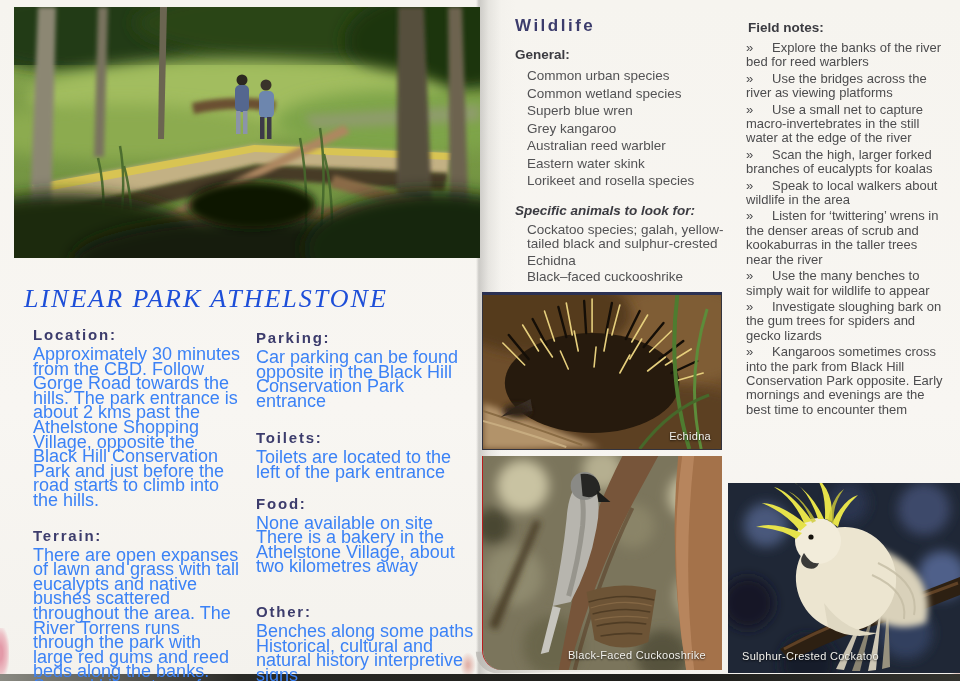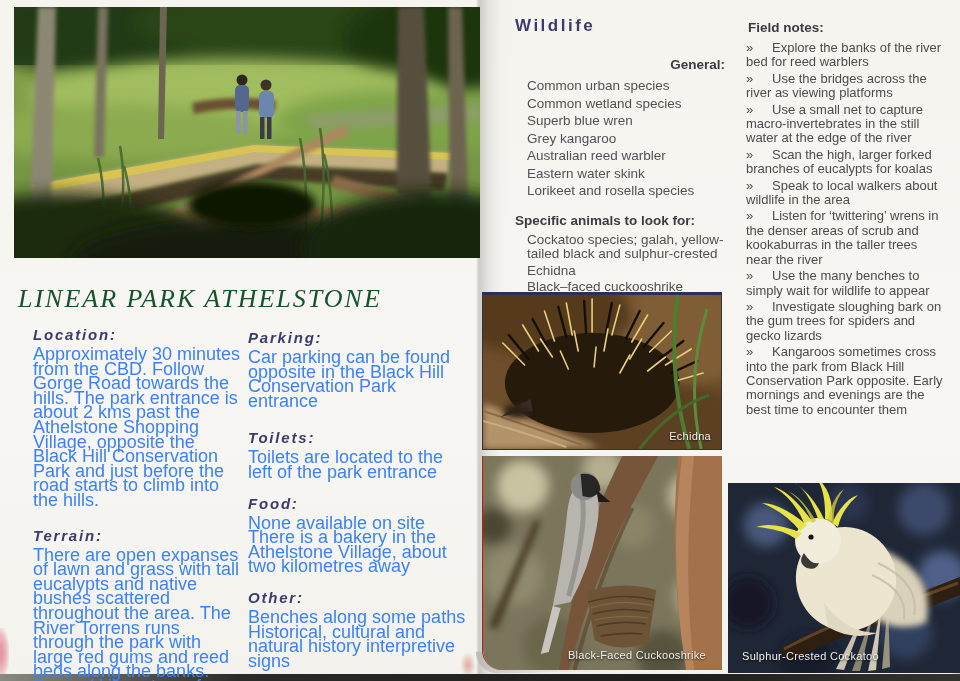--- a/index.html
+++ b/index.html
@@ -23,47 +23,47 @@
   .caption {
     position:absolute; font-size:11px; color:#f2f1ec; letter-spacing:.3px;
     text-shadow:0 1px 2px rgba(0,0,0,.75); white-space:nowrap;
   }
   .cap-echidna { right:10px; bottom:7px; }
   .cap-shrike { right:16px; bottom:9px; }
   .cap-cockatoo { left:14px; bottom:11px; }
 
   
   .title {
-    position:absolute; left:18px; top:284px;
+    position:absolute; left:24px; top:284px;
     font-family:"Liberation Serif", serif; font-style:italic; font-weight:500;
-    font-size:26px; letter-spacing:2px; color:#14532d; white-space:nowrap;
+    font-size:26px; letter-spacing:2px; color:#1d4ed8; white-space:nowrap;
   }
   .colA { position:absolute; left:33px; top:326px; width:208px; }
-  .colB { position:absolute; left:248px; top:329px; width:218px; }
+  .colB { position:absolute; left:256px; top:329px; width:218px; }
   .sec h3 {
     font-size:15px; font-weight:bold; color:#3c3c6c;
-    letter-spacing:1.8px; margin-bottom:4px;font-style:italic;
+    letter-spacing:1.8px; margin-bottom:4px;
   }
   .sec p { font-size:18px; line-height:14.6px; color:#3b82f6; }
   .sec { margin-bottom:0; }
   .mt-terrain { margin-top:19px; }
   .mt-toilets { margin-top:21px; }
   .mt-food { margin-top:15px; }
-  .mt-other { margin-top:15px; }
+  .mt-other { margin-top:29px; }
 
   
   .wildlife { position:absolute; left:515px; top:16px; width:210px; }
   .wildlife h2 {
     font-size:17px; font-weight:bold; color:#3c3c6c; letter-spacing:2.5px;
   }
   .sub-head {
     font-size:13.5px; font-weight:bold; color:#3b3b41; margin-bottom:5px;
   }
-  .mt-general { margin-top:21px;text-align:right; }
-  .mt-specific { margin-top:13px; }
+  .mt-general { margin-top:11px; }
+  .mt-specific { margin-top:13px;font-style:italic; }
   .wl-item { font-size:13.5px; line-height:17.5px; color:#525254; padding-left:12px; }
   .sp-item { font-size:13.5px; line-height:14.5px; color:#525254; padding-left:12px; margin-bottom:2px; }
 
   
   .fieldnotes { position:absolute; left:732px; top:20px; width:214px; }
   .fieldnotes .sub-head { margin-bottom:6px;padding-left:16px; }
   .fn-list { padding-left:14px; }
   .fn-item { font-size:13px; line-height:14.4px; color:#4c4c4e; margin-bottom:2px; }
   .fn-marker { display:inline-block; width:26px; }
 

